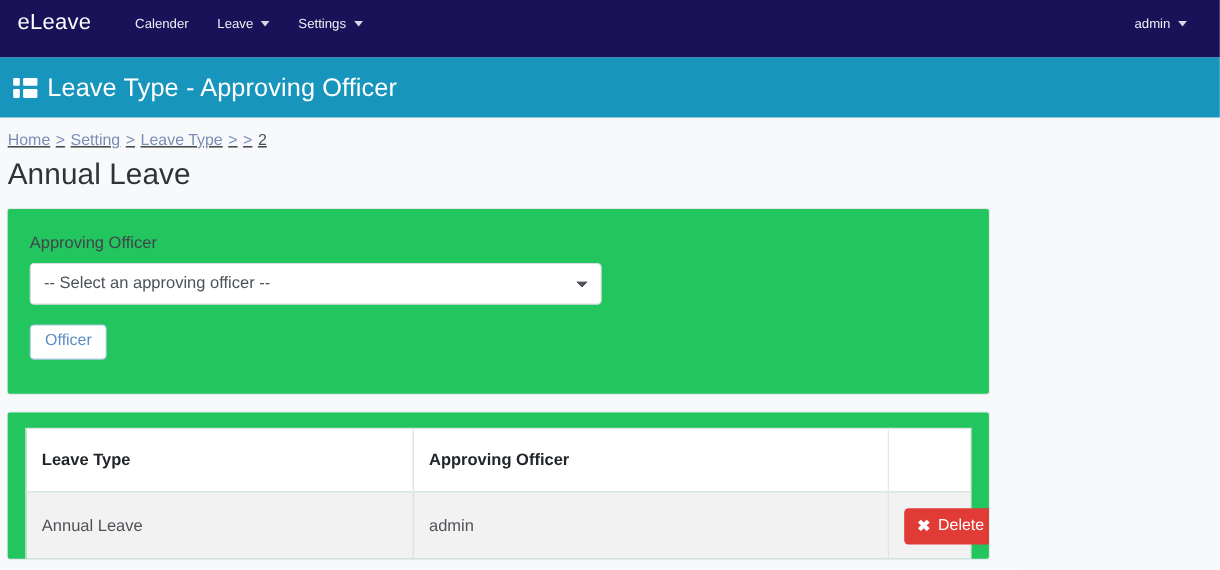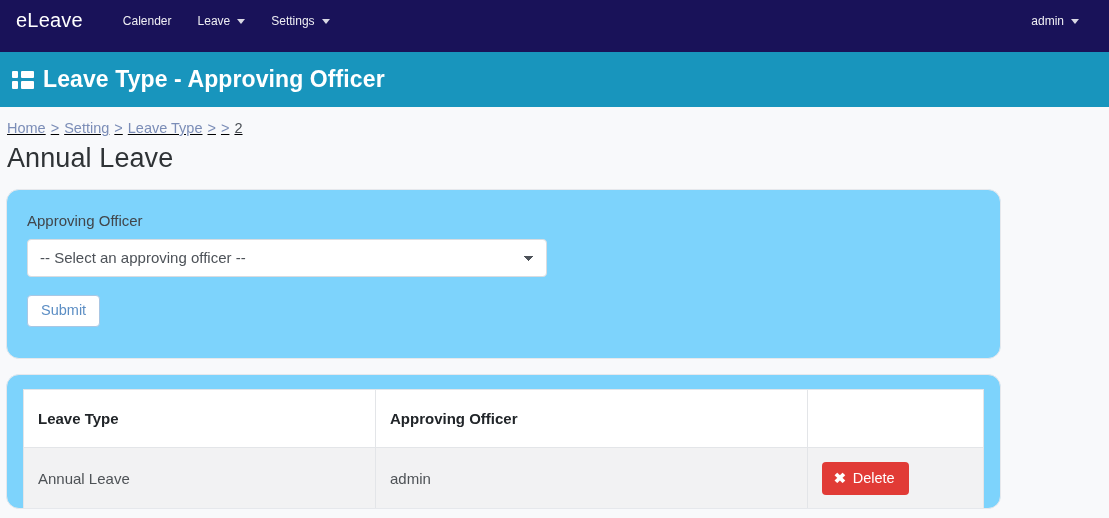--- a/index.html
+++ b/index.html
@@ -68,21 +68,21 @@
     height: 55px;
     background: #1895bd;
     display: flex;
     align-items: center;
     padding-left: 6px;
     gap: 9px;
   }
   .band-title {
     color: #ffffff;
     font-size: 23px;
-    font-weight: 700;
+    font-weight: 400;
     letter-spacing: .1px;
   }
   .list-icon {
     width: 22px;
     height: 18px;
     display: flex;
     flex-direction: column;
     justify-content: space-between;
     margin-left: 6px;
   }
@@ -119,25 +119,25 @@
   .page-title {
     font-size: 27px;
     font-weight: 400;
     color: #2f3336;
     margin: 4px 0 0 7px;
     letter-spacing: .1px;
   }
 
   
   .card {
-    background: #7dd3fc;
+    background: #22c55e;
     border: 1px solid #e6e8ec;
-    border-radius: 13px;
+    border-radius: 3px;
     margin: 0 0 0 6px;
-    width: 995px;
+    width: 894px;
   }
   .card-form {
     margin-top: 15px;
     padding: 22px 20px 22px 20px;
     height: 170px;
   }
   .card-table {
     margin-top: 15px;
     padding: 14px 16px 0 16px;
     height: 135px;
@@ -295,21 +295,21 @@
   </div>
 
   <h1 class="page-title">Annual Leave</h1>
 
   <div class="card card-form">
     <div class="field-label">Approving Officer</div>
     <select class="form-select">
       <option>-- Select an approving officer --</option>
     </select>
     <div>
-      <button class="btn-submit">Submit</button>
+      <button class="btn-submit">Officer</button>
     </div>
   </div>
 
   <div class="card card-table">
     <table class="data-table">
       <thead>
         <tr>
           <th class="col-1">Leave Type</th>
           <th class="col-2">Approving Officer</th>
           <th class="col-3"></th>

